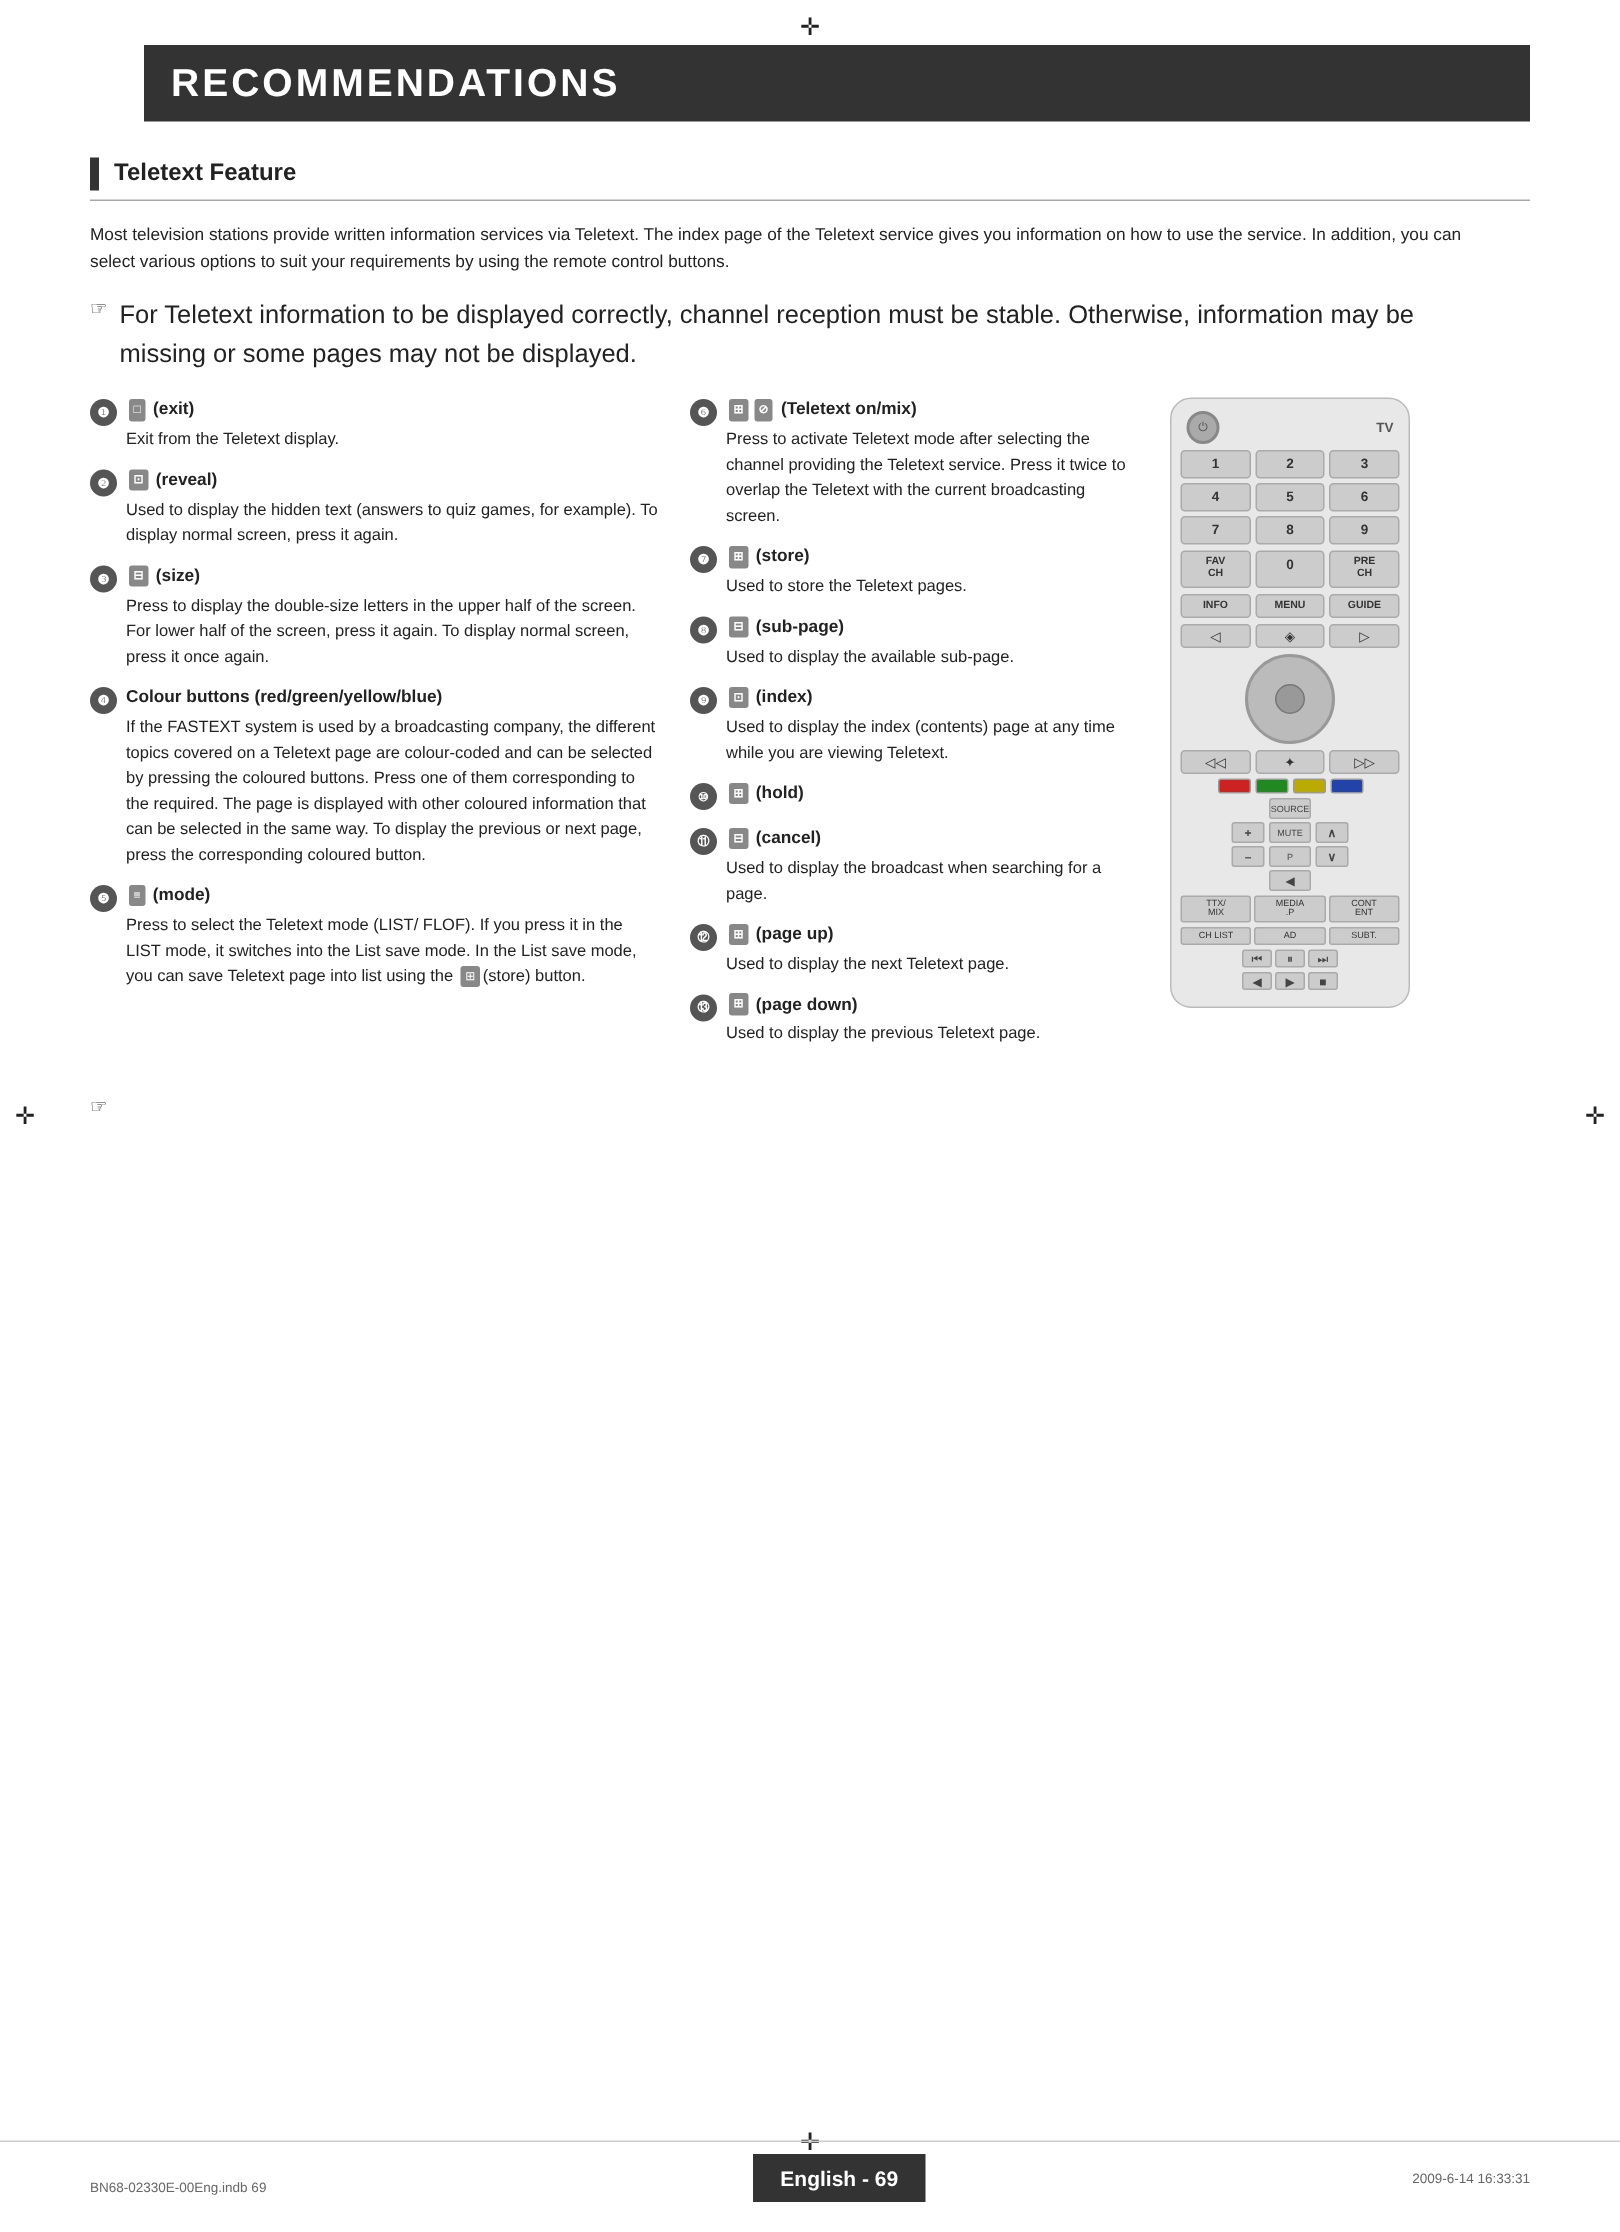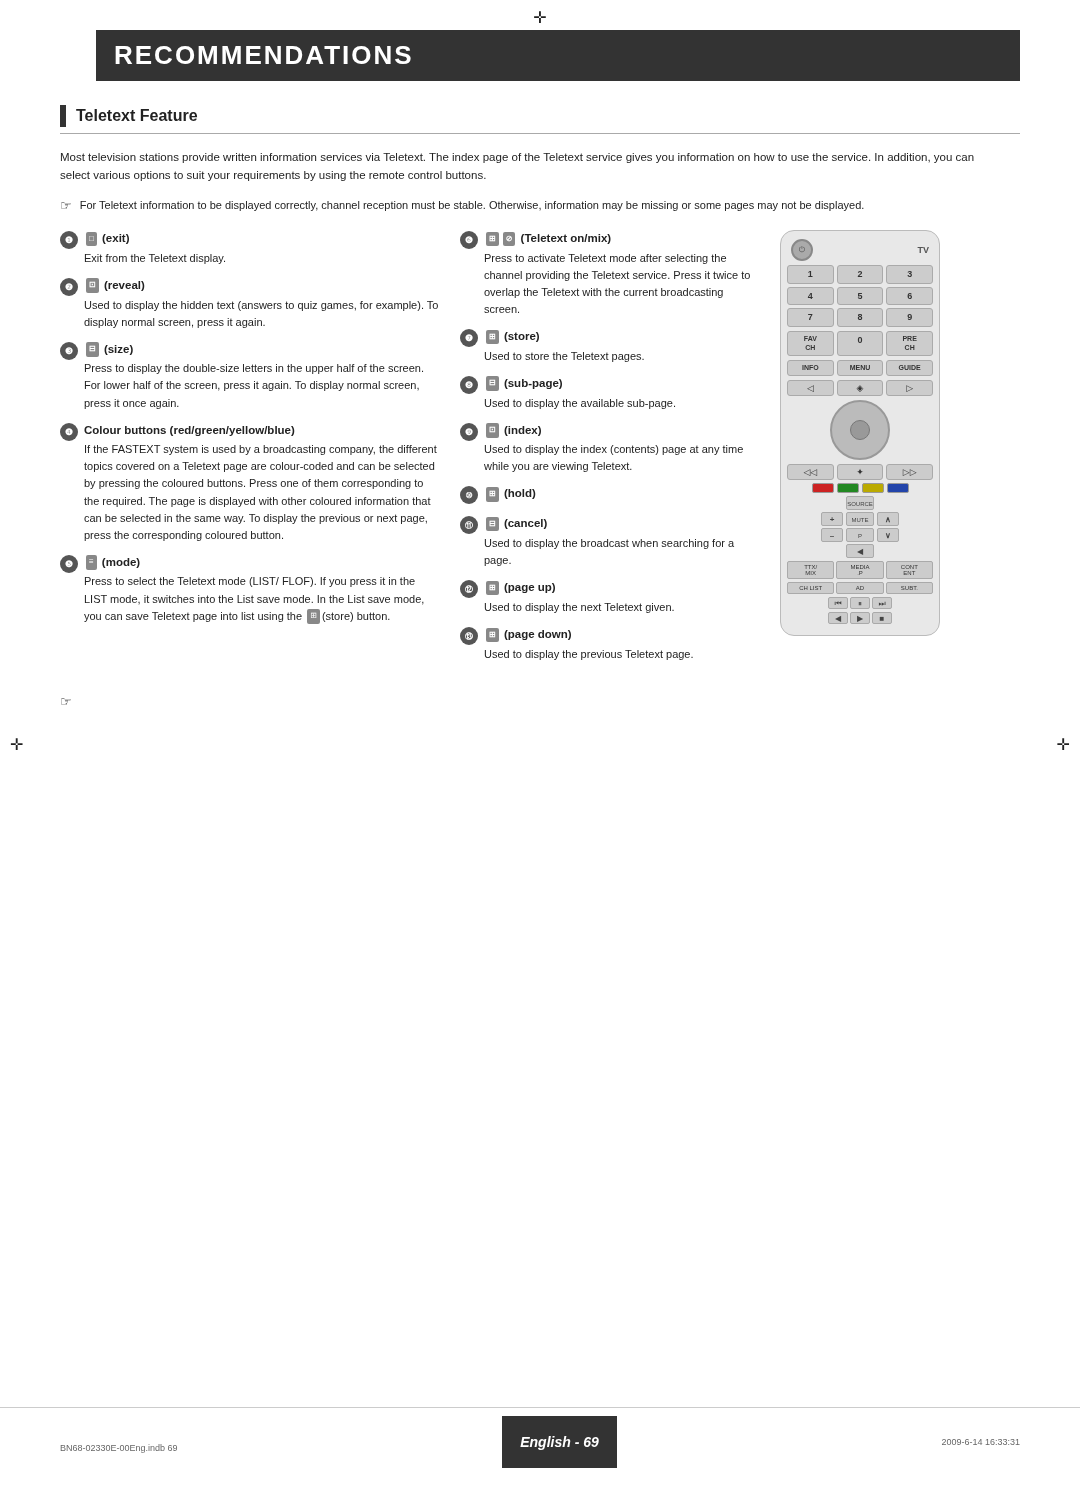--- a/index.html
+++ b/index.html
@@ -71,21 +71,21 @@
       gap: 8px;
       margin-bottom: 16px;
       max-width: 920px;
     }
     .note-icon {
       font-size: 13px;
       flex-shrink: 0;
       margin-top: 1px;
     }
     .note-text {
-      font-size: 11px;
+      font-size: 17px;
       line-height: 1.55;
     }
 
     
     .main-content {
       display: flex;
       gap: 20px;
     }
 
     .left-section {
@@ -360,22 +360,21 @@
     .footer-left {
       font-size: 9px;
       color: #666;
       margin-top: 12px;
     }
     .footer-center {
       font-size: 14px;
       font-weight: bold;
       background: #333;
       color: #fff;
-      padding: 18px 18px;
-      font-style: italic;
+      padding: 8px 18px;
     }
     .footer-right {
       font-size: 9px;
       color: #666;
     }
 
     .compass-top {
       position: absolute;
       top: 8px;
       left: 50%;
@@ -523,21 +522,21 @@
         <div class="feature-content">
           <div class="feature-title"><span class="icon-inline">⊟</span> (cancel)</div>
           <div>Used to display the broadcast when searching for a page.</div>
         </div>
       </div>
 
       <div class="feature-item">
         <div class="feature-num" style="font-size:8px;background:#555;color:#fff;border-radius:50%;width:18px;height:18px;display:flex;align-items:center;justify-content:center;flex-shrink:0;margin-top:1px;">⑫</div>
         <div class="feature-content">
           <div class="feature-title"><span class="icon-inline">⊞</span> (page up)</div>
-          <div>Used to display the next Teletext given.</div>
+          <div>Used to display the next Teletext page.</div>
         </div>
       </div>
 
       <div class="feature-item">
         <div class="feature-num" style="font-size:8px;background:#555;color:#fff;border-radius:50%;width:18px;height:18px;display:flex;align-items:center;justify-content:center;flex-shrink:0;margin-top:1px;">⑬</div>
         <div class="feature-content">
           <div class="feature-title"><span class="icon-inline">⊞</span> (page down)</div>
           <div>Used to display the previous Teletext page.</div>
         </div>
       </div>

